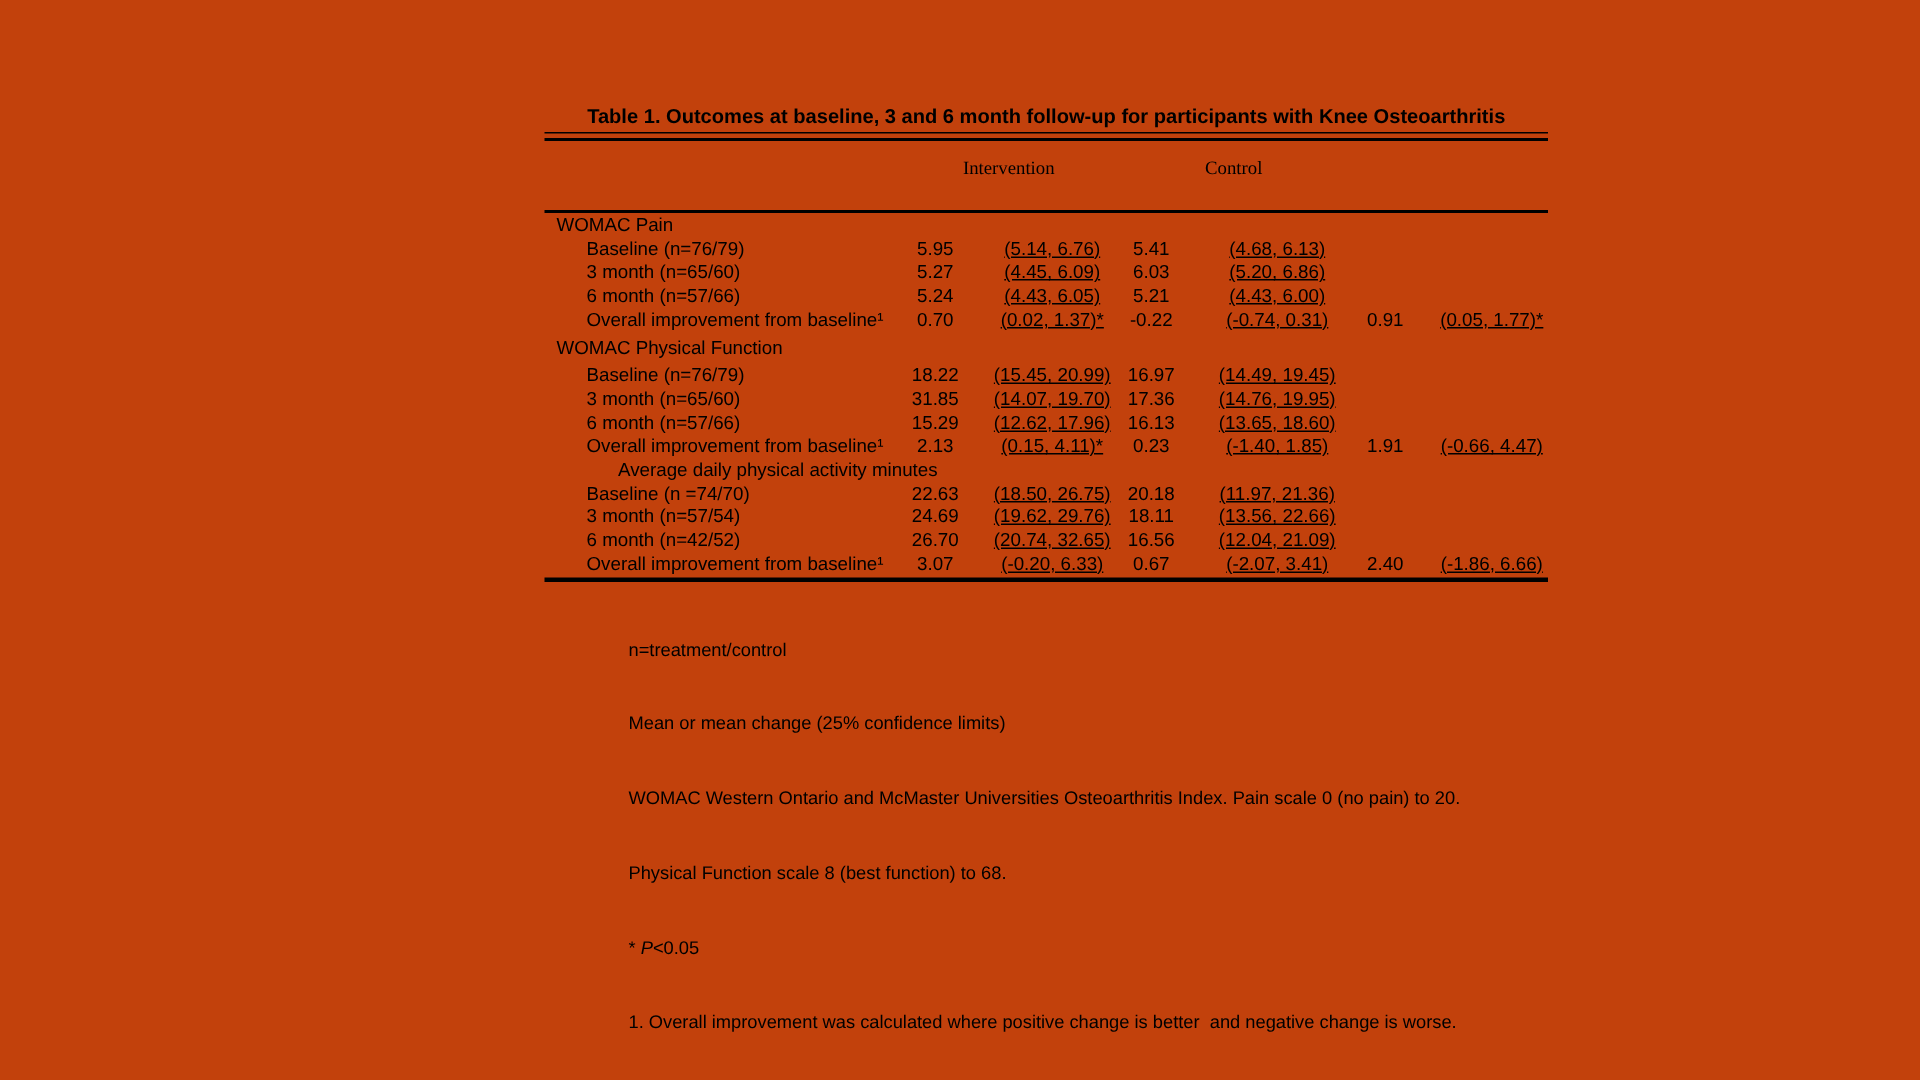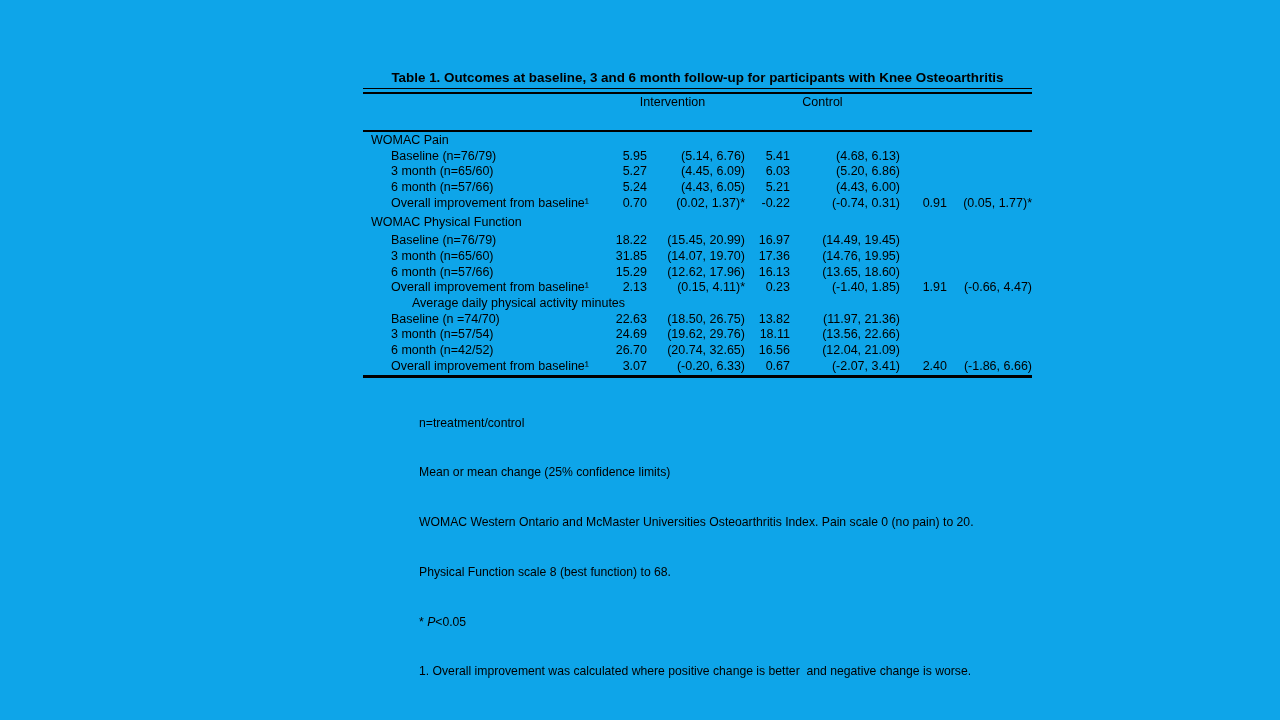--- a/index.html
+++ b/index.html
@@ -1,48 +1,48 @@
 <!DOCTYPE html>
 <html><head>
 <meta charset="utf-8">
 <style>
   * { margin:0; padding:0; box-sizing:border-box; }
   html,body { background:#ffffff; }
   .canvas {
-    position:relative; width:1280px; height:720px; background:#0ea5e9;
+    position:relative; width:1280px; height:720px; background:#c2410c;
     font-family:"Liberation Sans", sans-serif; color:#000;
     overflow:hidden;
   }
   .table-wrap { position:absolute; left:363px; top:68px; width:669px; }
   .title {
     font-weight:bold; font-size:13.4px; line-height:19px; height:19px;
     text-align:center; white-space:nowrap;
   }
   .rule-double {
     height:6px; margin-top:1px;
     border-top:1.2px solid #000; border-bottom:2.6px solid #000;
   }
   .header-row {
     display:grid; grid-template-columns:237px 145px 155px 132px;
-    height:36px; font-size:12.5px; line-height:15.3px; padding-top:1px;
+    height:46px; font-size:12.5px; line-height:15.3px; padding-top:11px;font-family:Liberation Serif, serif;
   }
   .header-cell { text-align:center; }
   .mid-rule { border-top:2px solid #000; }
   .body { padding-top:1px; }
   .row {
     display:grid; grid-template-columns:237px 47px 98px 45px 110px 47px 85px;
     height:15.7px; line-height:15.7px; font-size:12.5px; white-space:nowrap;
   }
   .row.space4 { margin-top:4px; }
   .row.space2 { margin-top:2px; }
   .label.section { padding-left:8px; }
   .label.sub { padding-left:28px; }
   .label.flush { padding-left:1px;margin-left:48px; }
-  .num { text-align:right; }
-  .ci  { text-align:right; }
+  .num { text-align:center; }
+  .ci  { text-align:center;text-decoration:underline; }
   .ci1 { padding-left:11px; }
   .ci2 { padding-left:13px; }
   .ci3 { padding-left:10px; }
   .bottom-rule { border-top:3px solid #000; margin-top:1px; }
   .footnotes {
     margin:3px 0 0 56px; font-size:12.2px; line-height:16.6px;
     white-space:pre-wrap;
   }
   .footnotes em { font-style:italic; }
 </style>
@@ -173,21 +173,21 @@
         <div class="num"></div>
           <div class="ci ci2"></div>
         <div class="num"></div>
           <div class="ci ci3"></div>
       </div>
 
       <div class="row">
         <div class="label sub">Baseline (n =74/70)</div>
         <div class="num">22.63</div>
         <div class="ci ci1">(18.50, 26.75)</div>
-        <div class="num">13.82</div>
+        <div class="num">20.18</div>
         <div class="ci ci2">(11.97, 21.36)</div>
         <div class="num"></div>
         <div class="ci ci3"></div>
       </div>
 
       <div class="row">
         <div class="label sub">3 month (n=57/54)</div>
         <div class="num">24.69</div>
         <div class="ci ci1">(19.62, 29.76)</div>
         <div class="num">18.11</div>

